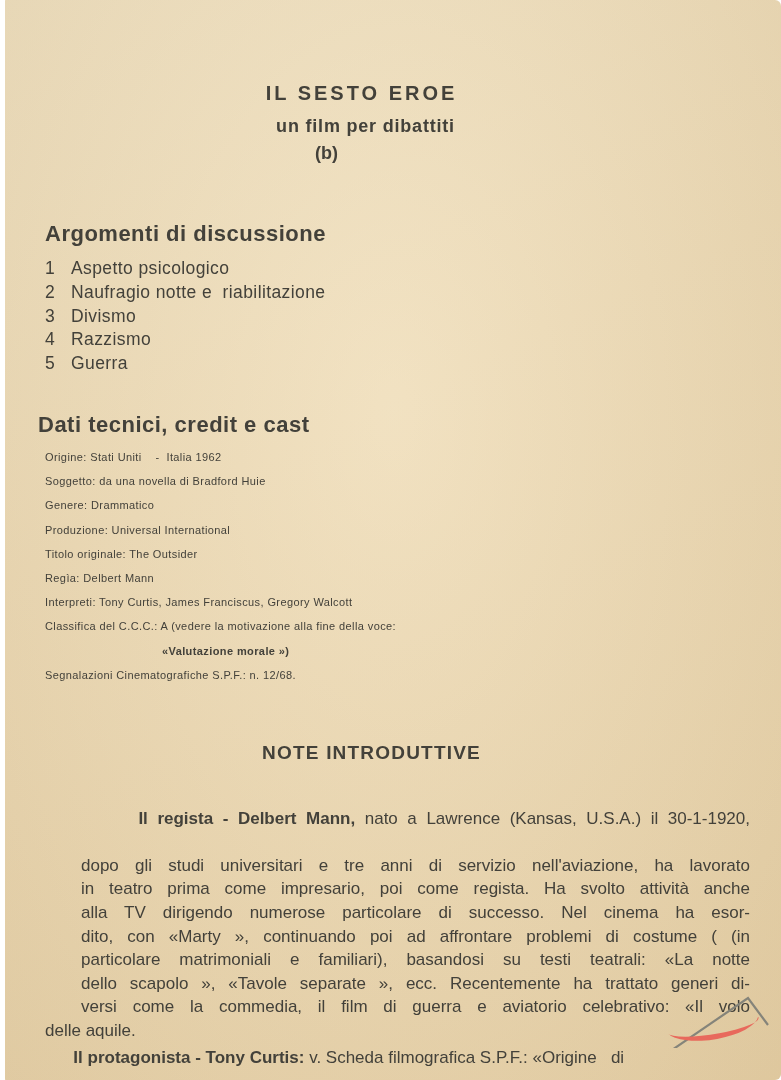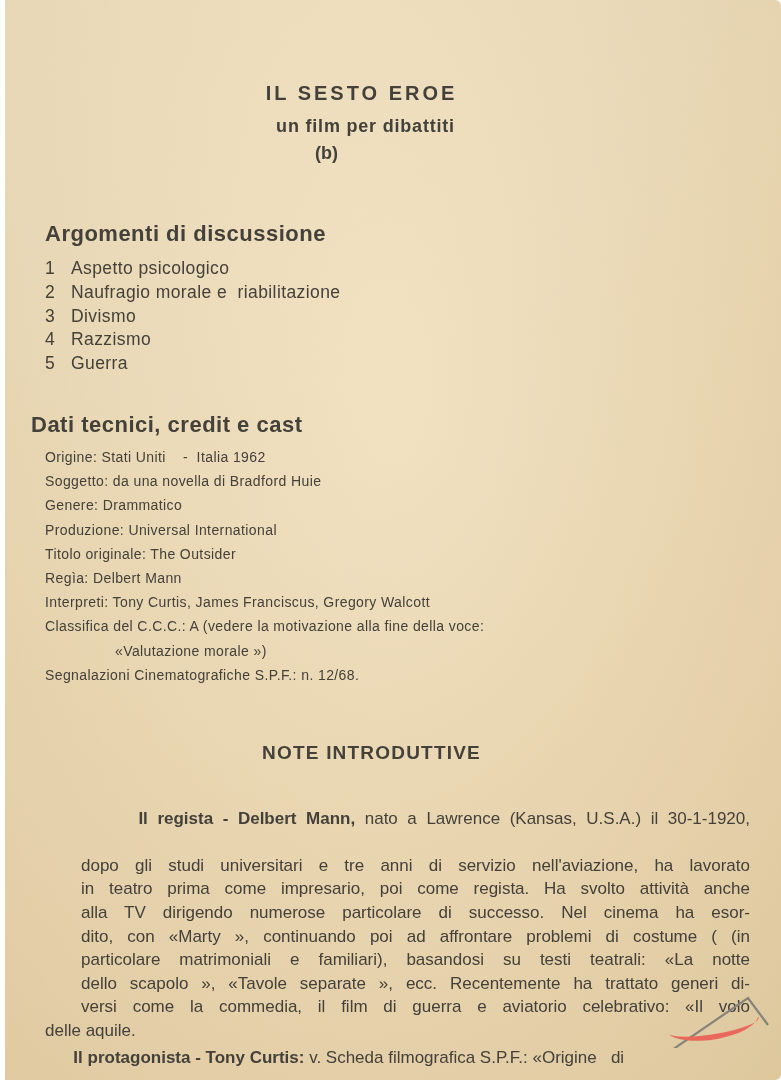--- a/index.html
+++ b/index.html
@@ -25,24 +25,24 @@
   .film-sub     { top:116px; left:-25px; width:781px; text-align:center; font-weight:bold; font-size:18px; letter-spacing:0.8px; }
   .film-variant { top:143px; left:-64px; width:781px; text-align:center; font-weight:bold; font-size:18px; }
 
   .sec-heading  { font-weight:bold; font-size:22px; letter-spacing:0.5px; white-space:pre-wrap; }
   .topics-heading { top:221px; left:45px; }
   .topics-list  { top:257px; left:45px; font-size:17.5px; line-height:23.8px; letter-spacing:0.4px; }
   .topic-item   { display:flex; }
   .topic-num    { width:16px; }
   .topic-label  { margin-left:10px; white-space:pre-wrap; }
 
-  .tech-heading { top:412px; left:31px; }
-  .tech-lines   { top:445px; left:45px; font-size:14px; line-height:24.2px; letter-spacing:0.4px; }
+  .tech-heading { top:412px; left:38px; }
+  .tech-lines   { top:445px; left:45px; font-size:11px; line-height:24.2px; letter-spacing:0.4px; }
   .tech-line    { white-space:pre-wrap; }
-  .tech-indent  { margin-left:70px; }
+  .tech-indent  { margin-left:117px;font-weight:bold; }
 
   .notes-heading{ top:742px; left:-19px; width:781px; text-align:center; font-weight:bold; font-size:19px; letter-spacing:1.2px; }
 
   .para         { left:45px; width:705px; font-size:17px; }
   .para1        { top:783px; line-height:23.6px; }
   .para2        { top:1020px; line-height:25px; }
   .pline        { white-space:pre-wrap; }
   .jline        { text-align:justify; text-align-last:justify;margin-left:36px; }
   .lead         { font-weight:bold; }
 
@@ -60,21 +60,21 @@
   <div class="abs film-variant">(b)</div>
 
   <div class="abs sec-heading topics-heading">Argomenti di discussione</div>
   <div class="abs topics-list">
     <div class="topic-item">
       <span class="topic-num">1</span>
       <span class="topic-label">Aspetto psicologico</span>
     </div>
     <div class="topic-item">
       <span class="topic-num">2</span>
-      <span class="topic-label">Naufragio morale e  riabilitazione</span>
+      <span class="topic-label">Naufragio notte e  riabilitazione</span>
     </div>
     <div class="topic-item">
       <span class="topic-num">3</span>
       <span class="topic-label">Divismo</span>
     </div>
     <div class="topic-item">
       <span class="topic-num">4</span>
       <span class="topic-label">Razzismo</span>
     </div>
     <div class="topic-item">

